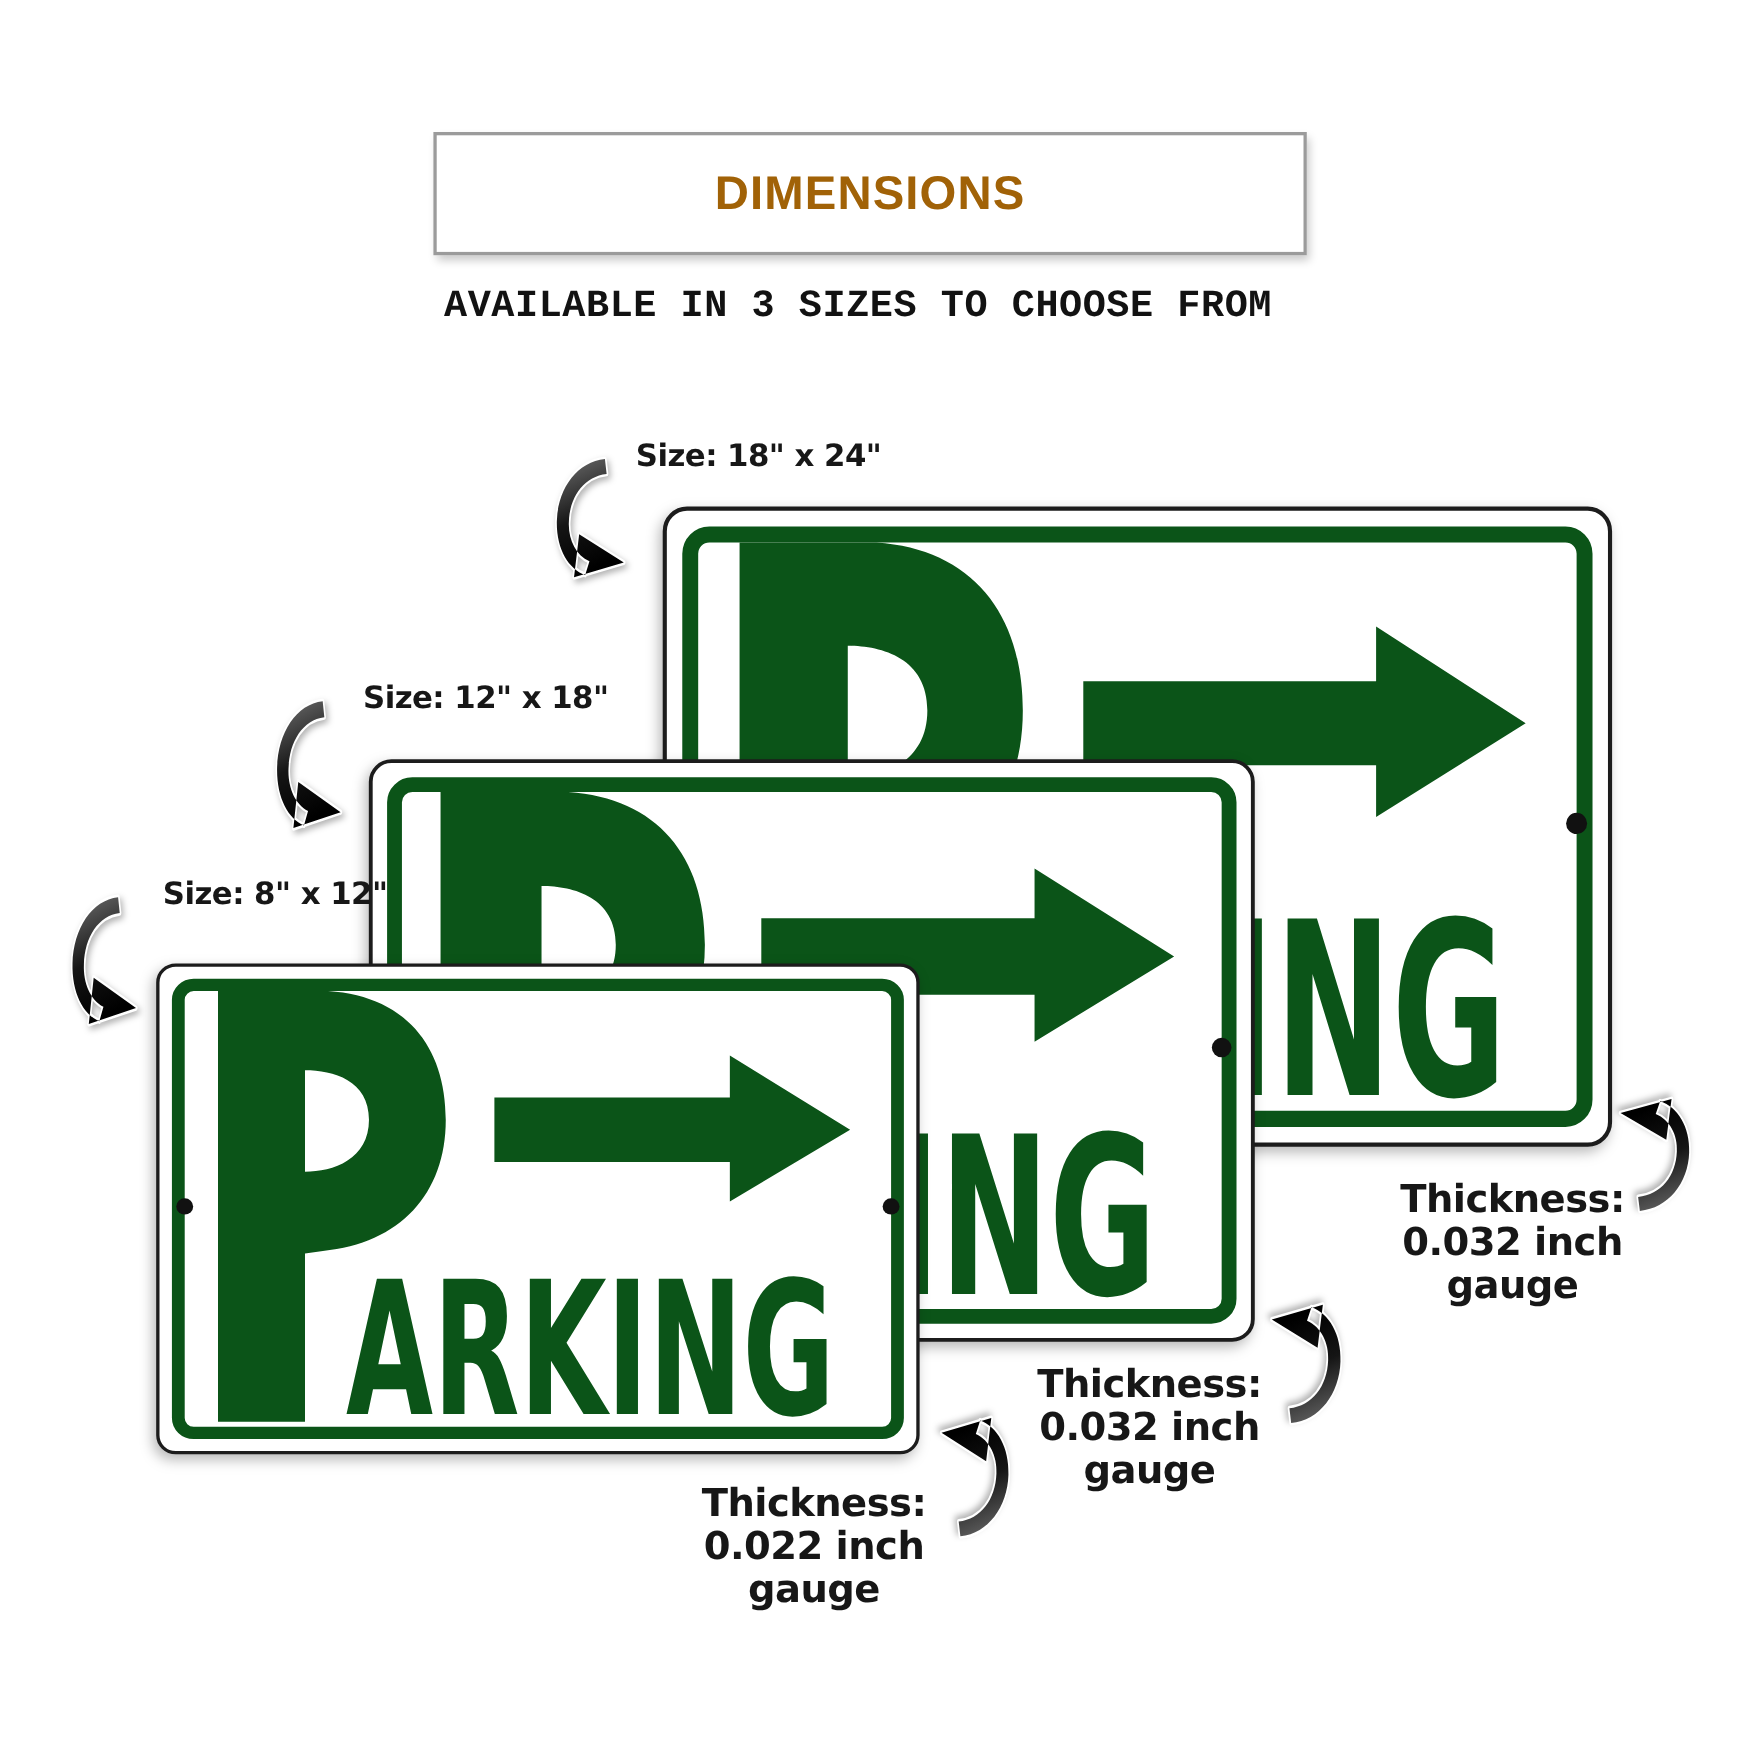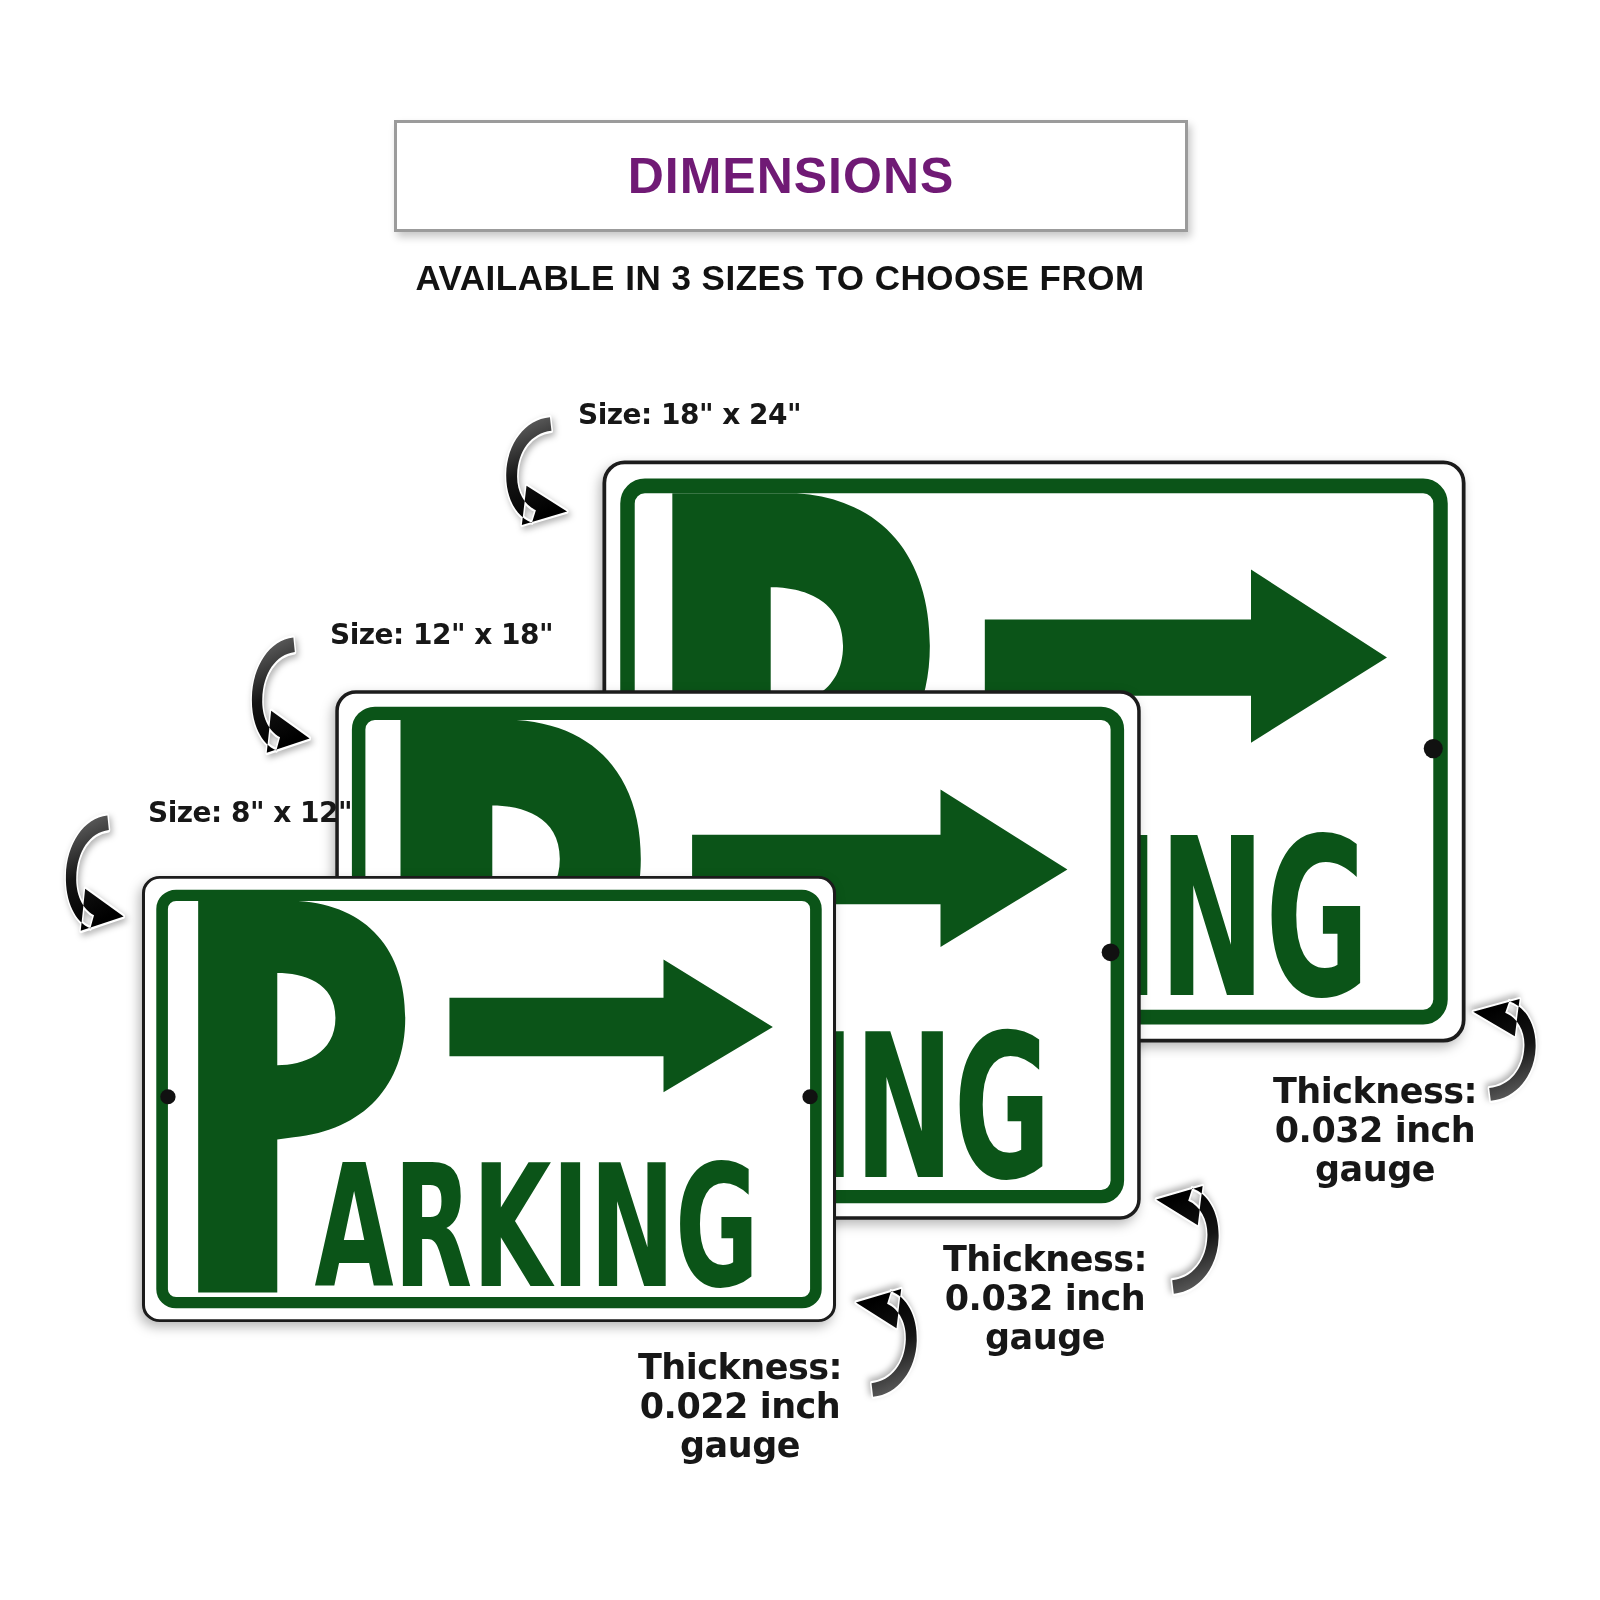--- a/index.html
+++ b/index.html
@@ -10,25 +10,25 @@
 
   
   .header-box{
     position:absolute;left:394px;top:120px;width:794px;height:112px;
     background:#fff;border:3px solid #9b9b9b;
     box-shadow:3px 5px 8px rgba(0,0,0,0.22);
     display:flex;align-items:center;justify-content:center;box-sizing:border-box;
   }
   .header-title{
     font-family:"Liberation Sans",sans-serif;font-weight:bold;
-    font-size:50px;letter-spacing:1px;color:#701a75;
+    font-size:43px;letter-spacing:1px;color:#a16207;
   }
   .subtitle{
     position:absolute;left:340px;top:258px;width:880px;text-align:center;
-    font-family:Liberation Sans, sans-serif;font-weight:bold;
+    font-family:Liberation Mono, monospace;font-weight:bold;
     font-size:35px;letter-spacing:0.5px;color:#121212;white-space:nowrap;
   }
 
   
   .sign{position:absolute;}
   .sign svg{display:block;width:100%;height:100%;
     filter:drop-shadow(-3px 5px 6px rgba(0,0,0,0.28));}
   .sign-face{fill:#ffffff;stroke:#1c1c1c;stroke-width:1.3;}
   .sign-frame{fill:none;stroke-width:5;}
   .arking-text{font-family:"DejaVu Sans",sans-serif;font-weight:700;font-size:75px;}

